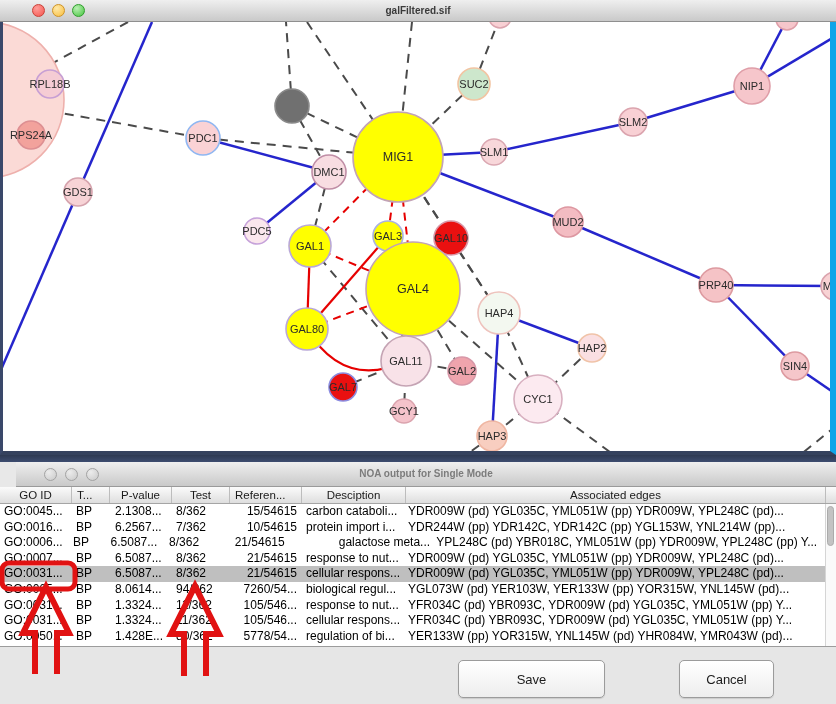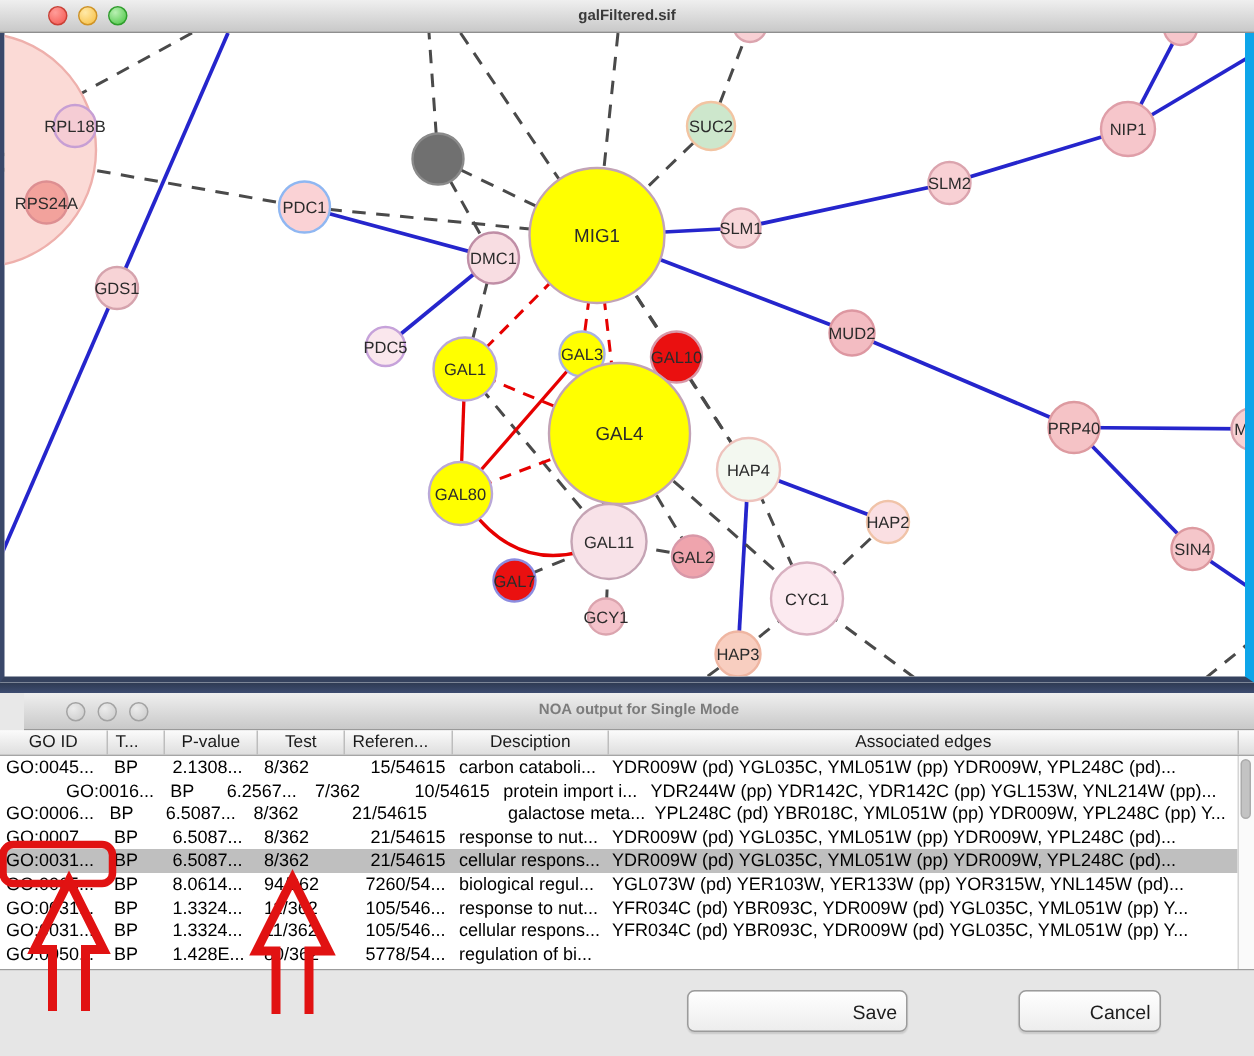--- a/index.html
+++ b/index.html
@@ -39,23 +39,23 @@
       overflow:hidden;white-space:nowrap;}
   .c-goid{padding-left:4px;} .c-type{padding-left:4px;} .c-pval{padding-left:5px;}
   .c-test{padding-left:4px;} .c-ref{text-align:right;padding-right:5px;}
   .c-desc{padding-left:4px;} .c-edges{padding-left:2px;}
   .vscroll{position:absolute;right:0;top:17px;bottom:0;width:11px;background:#fafafa;
            border-left:1px solid #d5d5d5;box-sizing:border-box;}
   .vthumb{position:absolute;top:2px;left:1px;width:7px;height:40px;background:#c3c3c3;
           border:1px solid #ababab;border-radius:4px;box-sizing:border-box;}
   
   .footer{position:relative;height:57px;background:#e6e6e6;}
-  .mac-btn{position:absolute;top:13px;height:28px;font-family:"Liberation Sans",sans-serif;
+  .mac-btn{position:absolute;top:13px;height:38px;font-family:"Liberation Sans",sans-serif;
            font-size:13px;color:#1c1c1c;background:linear-gradient(#ffffff,#ededed);
-           border:1px solid #9b9b9b;border-radius:5px;box-shadow:0 1px 1px rgba(0,0,0,.12);text-align:right;}
+           border:1px solid #9b9b9b;border-radius:5px;box-shadow:0 1px 1px rgba(0,0,0,.12);}
   .btn-save{left:458px;width:147px;}
   .btn-cancel{left:679px;width:95px;}
   
   .annot{position:absolute;left:0;top:0;pointer-events:none;z-index:50;}
   
   .e-pp{stroke:#2525cc;stroke-width:2.5;fill:none;}
   .e-pd{stroke:#4a4a4a;stroke-width:2;stroke-dasharray:9,7;fill:none;}
   .e-r {stroke:#e60000;stroke-width:2.2;fill:none;}
   .e-rd{stroke:#e60000;stroke-width:2;stroke-dasharray:8,6;fill:none;}
   .n-label{font-family:"Liberation Sans",sans-serif;font-size:11px;fill:#2b2b2b;text-anchor:middle;}
@@ -221,21 +221,21 @@
           <div class="tr">
             <div class="td c-goid" style="width: 72px;">GO:0045...</div>
             <div class="td c-type" style="width: 38px;">BP</div>
             <div class="td c-pval" style="width: 62px;">2.1308...</div>
             <div class="td c-test" style="width: 58px;">8/362</div>
             <div class="td c-ref" style="width: 72px;">15/54615</div>
             <div class="td c-desc" style="width: 104px;">carbon cataboli...</div>
             <div class="td c-edges" style="width: 420px;">YDR009W (pd) YGL035C, YML051W (pp) YDR009W, YPL248C (pd)...</div>
           </div>
           <div class="tr">
-            <div class="td c-goid" style="width: 72px; margin-left: 40px;">GO:0016...</div>
+            <div class="td c-goid" style="width: 72px;">GO:0016...</div>
             <div class="td c-type" style="width: 38px;">BP</div>
             <div class="td c-pval" style="width: 62px;">6.2567...</div>
             <div class="td c-test" style="width: 58px;">7/362</div>
             <div class="td c-ref" style="width: 72px;">10/54615</div>
             <div class="td c-desc" style="width: 104px;">protein import i...</div>
             <div class="td c-edges" style="width: 420px;">YDR244W (pp) YDR142C, YDR142C (pp) YGL153W, YNL214W (pp)...</div>
           </div>
           <div class="tr">
             <div class="td c-goid" style="width: 72px;">GO:0006...</div>
             <div class="td c-type" style="width: 38px;">BP</div>
@@ -290,20 +290,21 @@
             <div class="td c-desc" style="width: 104px;">cellular respons...</div>
             <div class="td c-edges" style="width: 420px;">YFR034C (pd) YBR093C, YDR009W (pd) YGL035C, YML051W (pp) Y...</div>
           </div>
           <div class="tr">
             <div class="td c-goid" style="width: 72px;">GO:0050...</div>
             <div class="td c-type" style="width: 38px;">BP</div>
             <div class="td c-pval" style="width: 62px;">1.428E...</div>
             <div class="td c-test" style="width: 58px;">80/362</div>
             <div class="td c-ref" style="width: 72px;">5778/54...</div>
             <div class="td c-desc" style="width: 104px;">regulation of bi...</div>
+            <div class="td c-edges" style="width: 420px;">YER133W (pp) YOR315W, YNL145W (pd) YHR084W, YMR043W (pd)...</div>
           </div>
         </div>
       <div class="vscroll">
         <div class="vthumb"></div>
       </div>
     </div>
 
     <div class="footer">
       <button class="mac-btn btn-save">Save</button>
       <button class="mac-btn btn-cancel">Cancel</button>

